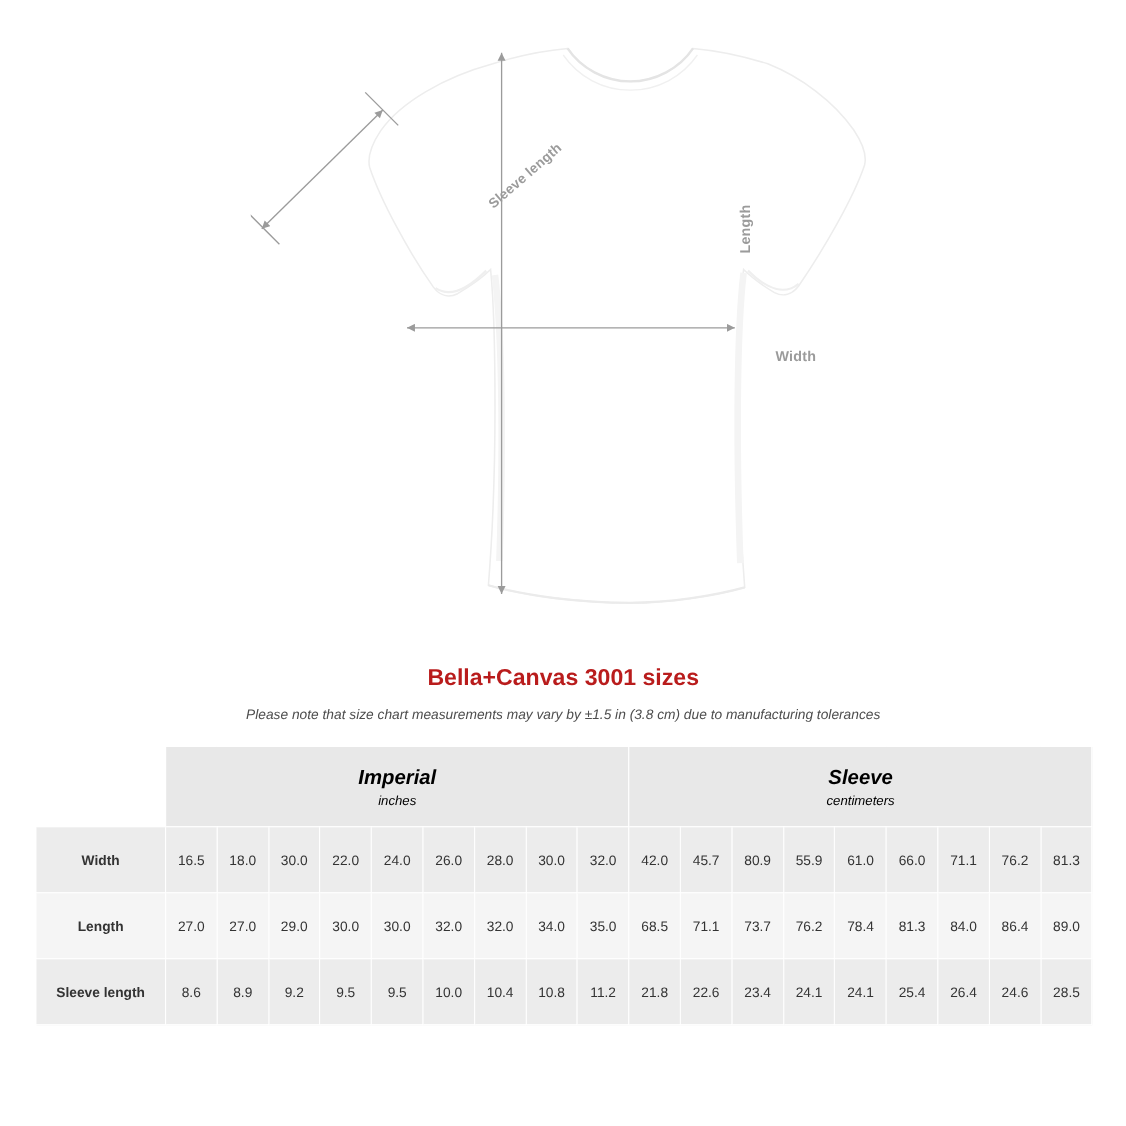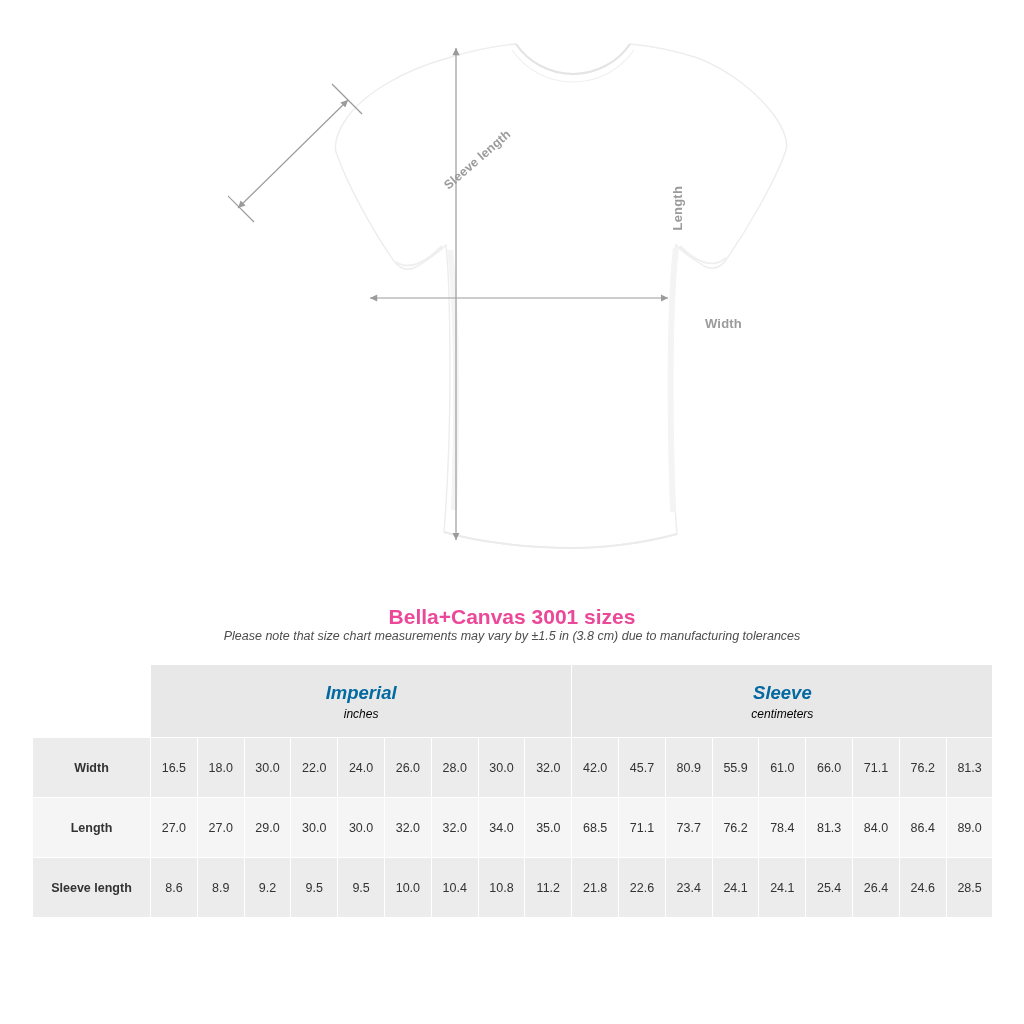--- a/index.html
+++ b/index.html
@@ -57,29 +57,29 @@
   .label-width {
     left: 477px;
     top: 276px;
   }
 
   
   .heading {
     text-align: center;
     font-size: 21px;
     font-weight: bold;
-    color: #ec4899;
+    color: #b91c1c;
     margin-top: 20px;
   }
   .subheading {
     text-align: center;
     font-size: 12.5px;
     font-style: italic;
     color: #4d4d4d;
-    margin-top: 0;
+    margin-top: 14px;
   }
 
   
   .table-wrap {
     margin: 21px auto 0 auto;
     width: 960px;
   }
   table.size-chart {
     border-collapse: collapse;
     width: 960px;
@@ -95,21 +95,21 @@
 
   .unit-head td {
     background: #e8e8e8;
     height: 72px;
     vertical-align: middle;
   }
   .unit-title {
     font-style: italic;
     font-weight: bold;
     font-size: 18.5px;
-    color: #0369a1;
+    color: #000000;
     line-height: 1.25;
   }
   .unit-sub {
     font-style: italic;
     font-size: 12px;
     color: #000000;
     padding-top: 3px;
   }
   .corner-cell { background: #ffffff !important; border-color: #ffffff; }
 

